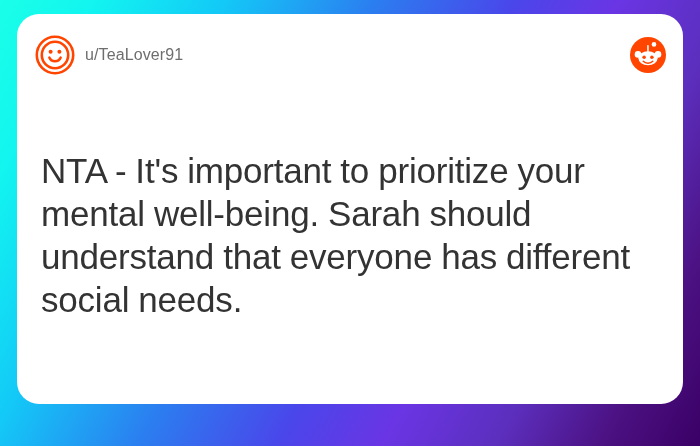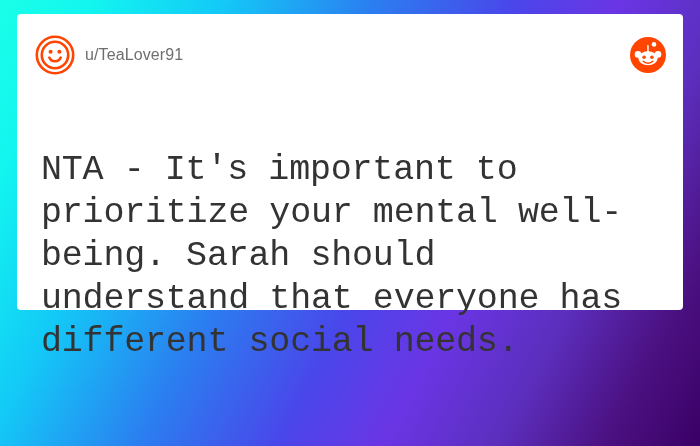--- a/index.html
+++ b/index.html
@@ -29,23 +29,23 @@
         #3a0066 100%);
     box-sizing: border-box;
   }
 
   
   #card {
     position: absolute;
     left: 17px;
     top: 14px;
     width: 666px;
-    height: 296px;
+    height: 390px;
     background: #ffffff;
-    border-radius: 4px;
+    border-radius: 22px;
     box-sizing: border-box;
   }
 
   
   #card-header {
     position: absolute;
     left: 0;
     top: 0;
     width: 100%;
     height: 88px;
@@ -83,21 +83,20 @@
     position: absolute;
     left: 24px;
     top: 135px;
     width: 600px;
     font-size: 35px;
     line-height: 43px;
     font-weight: 300;
     color: #333333;
     letter-spacing: -0.2px;
     word-spacing: -0.5px;
-    font-family: Liberation Mono, monospace;
   }
 </style>
 </head>
 <body>
 
 <div id="canvas">
 
   <div id="card">
 
     <div id="card-header">

